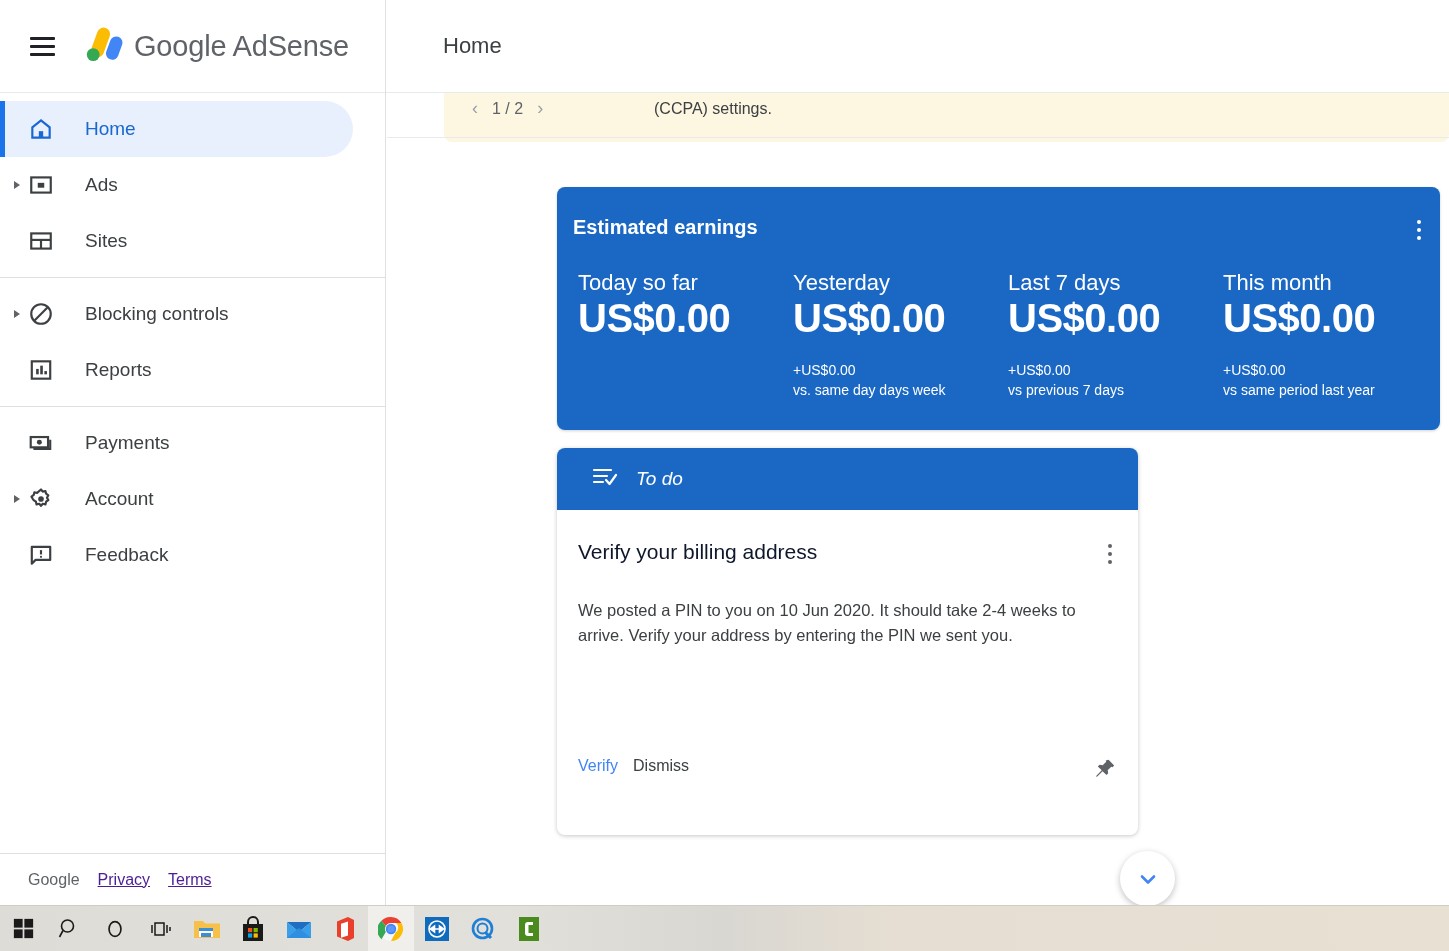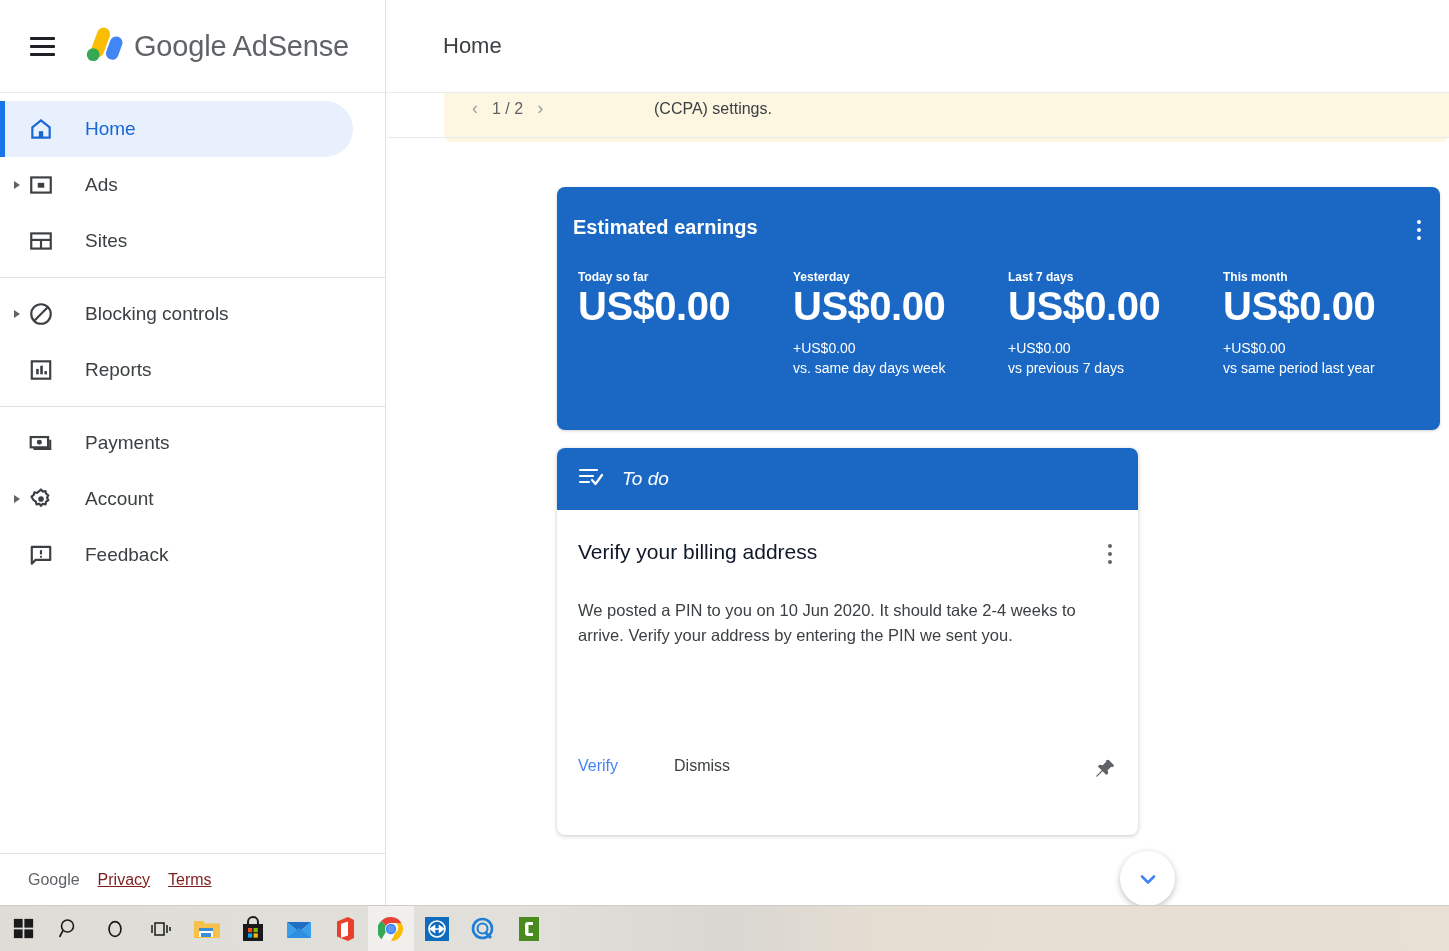--- a/index.html
+++ b/index.html
@@ -59,21 +59,21 @@
   }
   .nav-item.active .nav-icon { color: #1967d2; }
   .nav-item.active .nav-label { color: #1967d2; }
 
   .footer-links {
     position: absolute; left: 0; bottom: 0; width: 385px; height: 52px;
     border-top: 1px solid #e0e0e0; display: flex; align-items: center;
     padding-left: 28px; gap: 18px;
   }
   .footer-links .f-google { font-size: 16px; color: #5f6368; }
-  .footer-links a { font-size: 16px; color: #7f1d1d; text-decoration: underline; }
+  .footer-links a { font-size: 16px; color: #4c1d95; text-decoration: underline; }
 
   
   .content {
     position: absolute; left: 387px; top: 93px;
     width: 1062px; height: 812px; background: #fff; overflow: hidden;
   }
 
   .banner {
     position: absolute; left: 57px; top: -20px; right: 0; height: 69px;
     background: #fdf6e0; border-bottom-left-radius: 8px; border-bottom-right-radius: 8px;
@@ -94,45 +94,45 @@
   }
   .earnings-title { position: absolute; left: 16px; top: 29px; font-size: 20px; font-weight: 700; }
   .earnings-menu { position: absolute; right: 19px; top: 33px; cursor: pointer; }
   .dots-v { display: flex; flex-direction: column; gap: 4px; align-items: center; }
   .dots-v i { display:block; width: 4px; height: 4px; border-radius: 50%; background: currentColor; }
   .metrics { position: absolute; left: 21px; top: 83px; width: 840px; display: flex; }
   .metric { flex: 0 0 215px; }
   .metric.m1 { flex-basis: 215px; }
   .metric.m2 { flex-basis: 215px; }
   .metric.m3 { flex-basis: 215px; }
-  .metric .m-label { font-size: 12px; font-weight: 700; color: #fff; }
+  .metric .m-label { font-size: 22px; font-weight: 400; color: #fff; }
   .metric .m-value { font-size: 40px; font-weight: 700; letter-spacing: -0.5px; }
-  .metric .m-delta { font-size: 14px; margin-top: 9px; line-height: 1.45; }
+  .metric .m-delta { font-size: 14px; margin-top: 19px; line-height: 1.45; }
 
   
   .todo-card {
     position: absolute; left: 170px; top: 355px; width: 581px; height: 387px;
     background: #fff; border-radius: 8px; box-shadow: 0 1px 4px rgba(0,0,0,0.22);
     overflow: hidden;
   }
   .todo-header {
-    height: 62px; background: #1a68c4; display: flex; align-items: center; padding-left: 21px; gap: 17px;
+    height: 62px; background: #1a68c4; display: flex; align-items: center; padding-left: 35px; gap: 17px;
   }
   .todo-header .th-title { color: #fff; font-size: 19px; font-style: italic; }
   .todo-body { position: relative; padding: 30px 21px 0 21px; }
   .todo-item-title { font-size: 21px; color: #0f172a; }
   .todo-menu { position: absolute; right: 26px; top: 34px; color: #5f6368; cursor: pointer; }
   .todo-desc { margin-top: 34px; font-size: 16.5px; line-height: 1.5; color: #3c4043; max-width: 545px; }
   .todo-actions {
     position: absolute; left: 0; bottom: 0; width: 581px; height: 78px;
     display: flex; padding: 0 21px;
   }
   .btn-link { font-size: 16px; cursor: pointer; }
   .btn-verify { color: #4285f4; }
-  .btn-dismiss { color: #3c4043; margin-left: 56px; }
+  .btn-dismiss { color: #3c4043; margin-left: 15px; }
   .pin-icon { margin-left: auto; color: #5f6368; cursor: pointer; }
 
   .fab {
     position: absolute; left: 733px; top: 758px; width: 55px; height: 55px;
     border-radius: 50%; background: #fff; box-shadow: 0 2px 6px rgba(0,0,0,0.25);
     display: flex; align-items: center; justify-content: center; cursor: pointer;
   }
 
   
   .taskbar {

